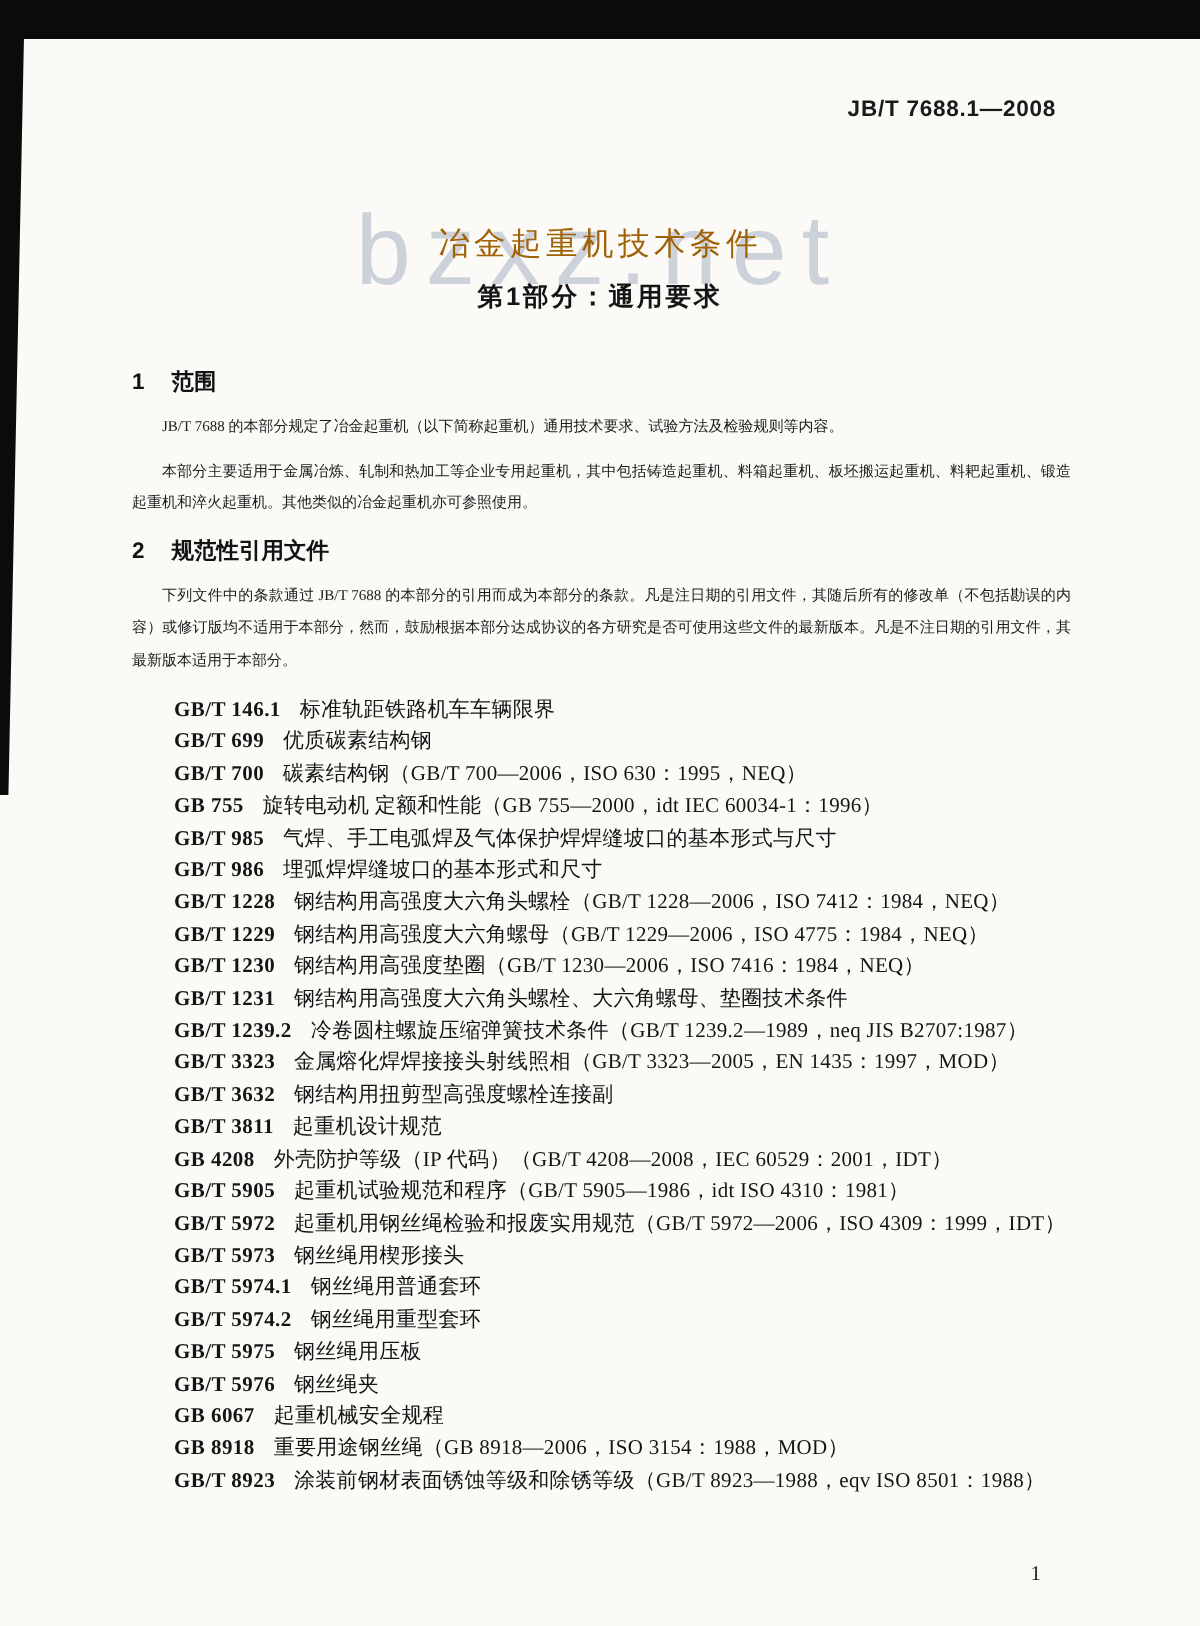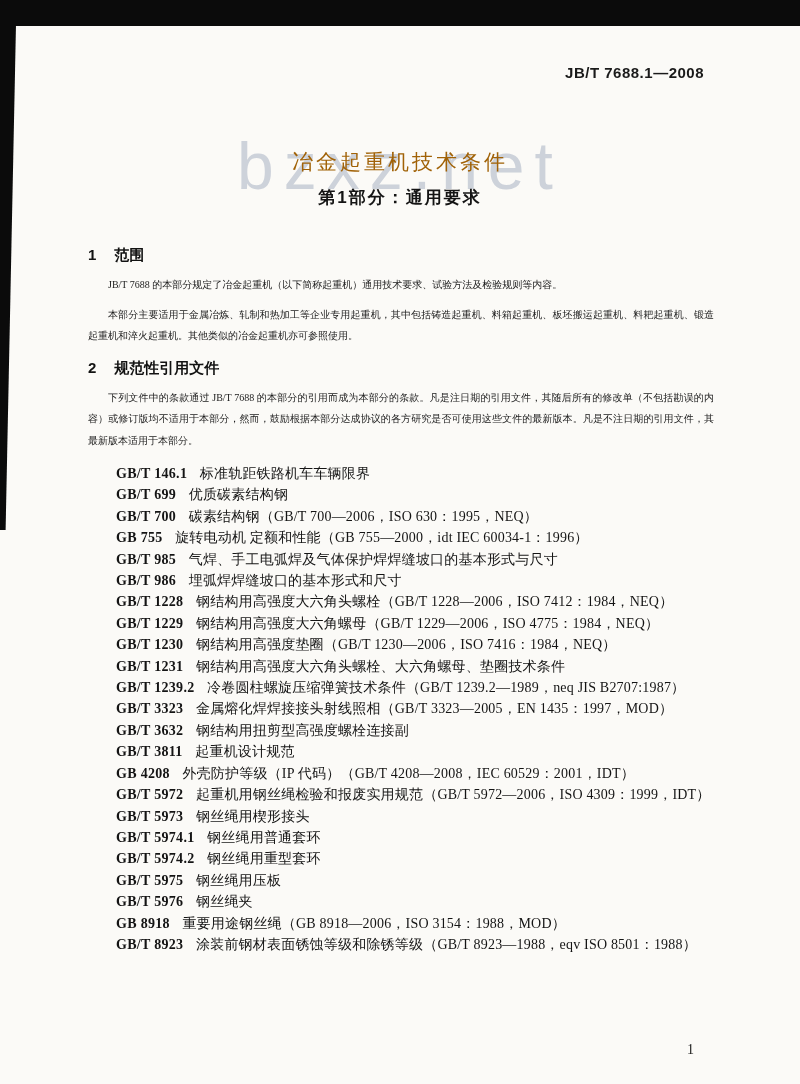--- a/index.html
+++ b/index.html
@@ -163,38 +163,44 @@
         <div class="ref-item">
         <span class="ref-code">GB/T 3632</span><span class="ref-title">钢结构用扭剪型高强度螺栓连接副</span>
       </div>
         <div class="ref-item">
         <span class="ref-code">GB/T 3811</span><span class="ref-title">起重机设计规范</span>
       </div>
         <div class="ref-item">
         <span class="ref-code">GB 4208</span><span class="ref-title">外壳防护等级（IP 代码）（GB/T 4208—2008，IEC 60529：2001，IDT）</span>
       </div>
         <div class="ref-item">
+        <span class="ref-code">GB/T 5905</span><span class="ref-title">起重机试验规范和程序（GB/T 5905—1986，idt ISO 4310：1981）</span>
+      </div>
+        <div class="ref-item">
         <span class="ref-code">GB/T 5972</span><span class="ref-title">起重机用钢丝绳检验和报废实用规范（GB/T 5972—2006，ISO 4309：1999，IDT）</span>
       </div>
         <div class="ref-item">
         <span class="ref-code">GB/T 5973</span><span class="ref-title">钢丝绳用楔形接头</span>
       </div>
         <div class="ref-item">
         <span class="ref-code">GB/T 5974.1</span><span class="ref-title">钢丝绳用普通套环</span>
       </div>
         <div class="ref-item">
         <span class="ref-code">GB/T 5974.2</span><span class="ref-title">钢丝绳用重型套环</span>
       </div>
         <div class="ref-item">
         <span class="ref-code">GB/T 5975</span><span class="ref-title">钢丝绳用压板</span>
       </div>
         <div class="ref-item">
         <span class="ref-code">GB/T 5976</span><span class="ref-title">钢丝绳夹</span>
       </div>
         <div class="ref-item">
+        <span class="ref-code">GB 6067</span><span class="ref-title">起重机械安全规程</span>
+      </div>
+        <div class="ref-item">
         <span class="ref-code">GB 8918</span><span class="ref-title">重要用途钢丝绳（GB 8918—2006，ISO 3154：1988，MOD）</span>
       </div>
         <div class="ref-item">
         <span class="ref-code">GB/T 8923</span><span class="ref-title">涂装前钢材表面锈蚀等级和除锈等级（GB/T 8923—1988，eqv ISO 8501：1988）</span>
       </div>
       </div>
 
   </div>
 
   <div class="page-number">1</div>

